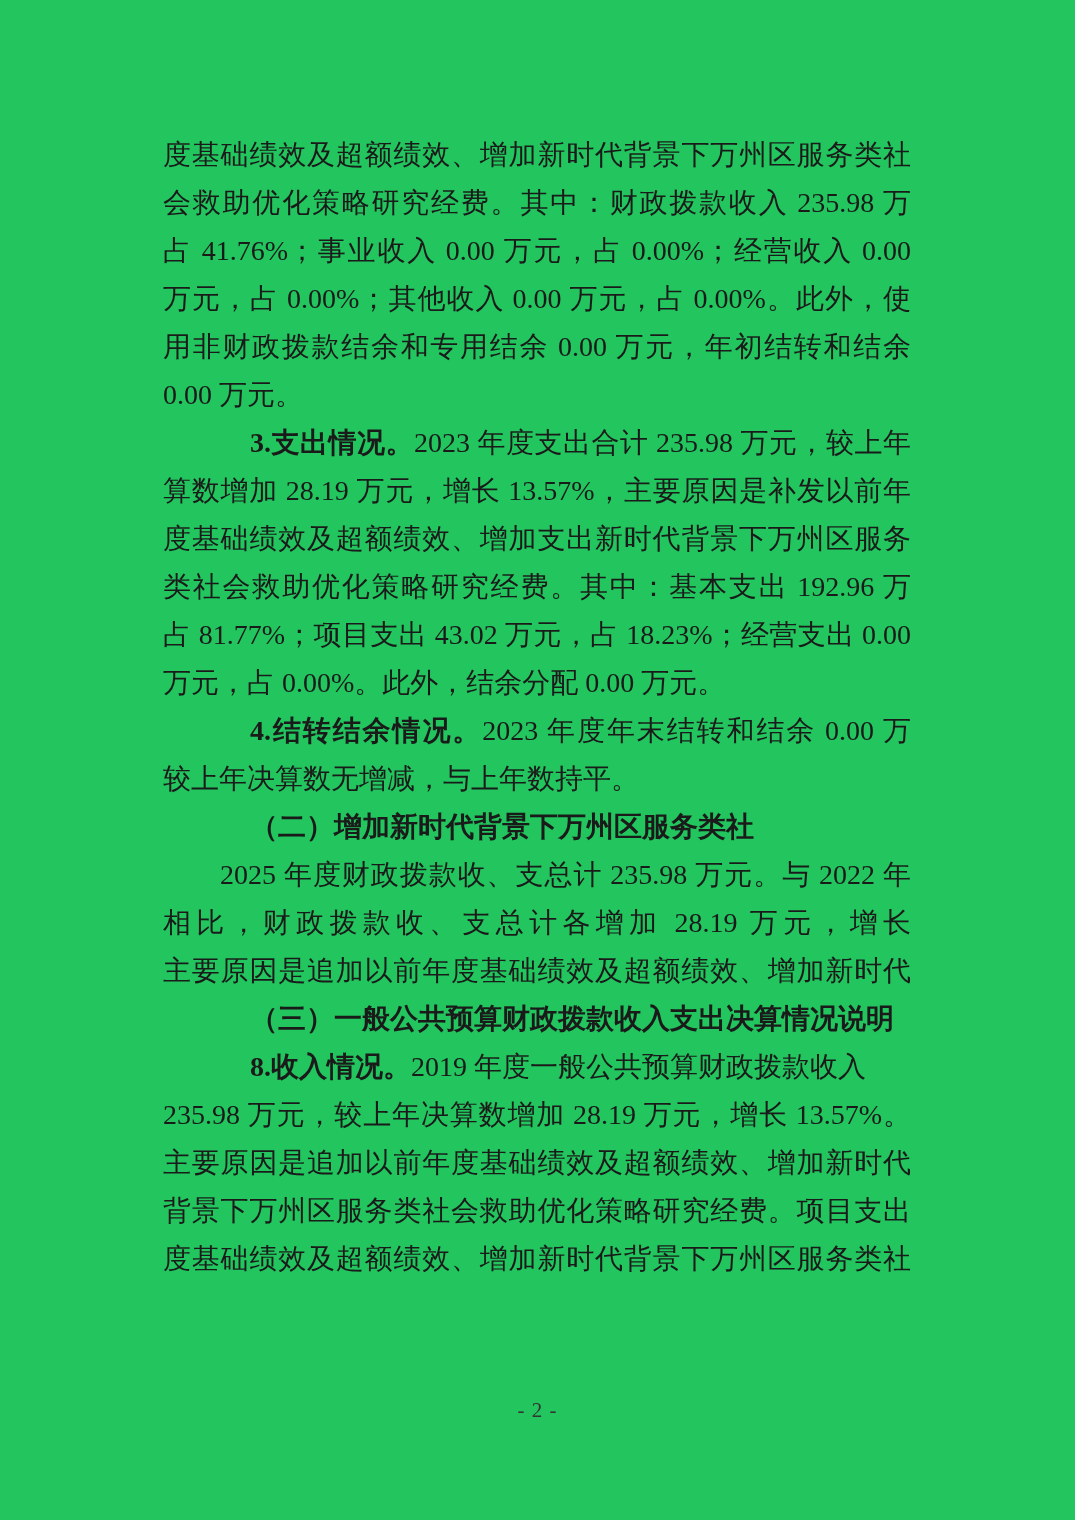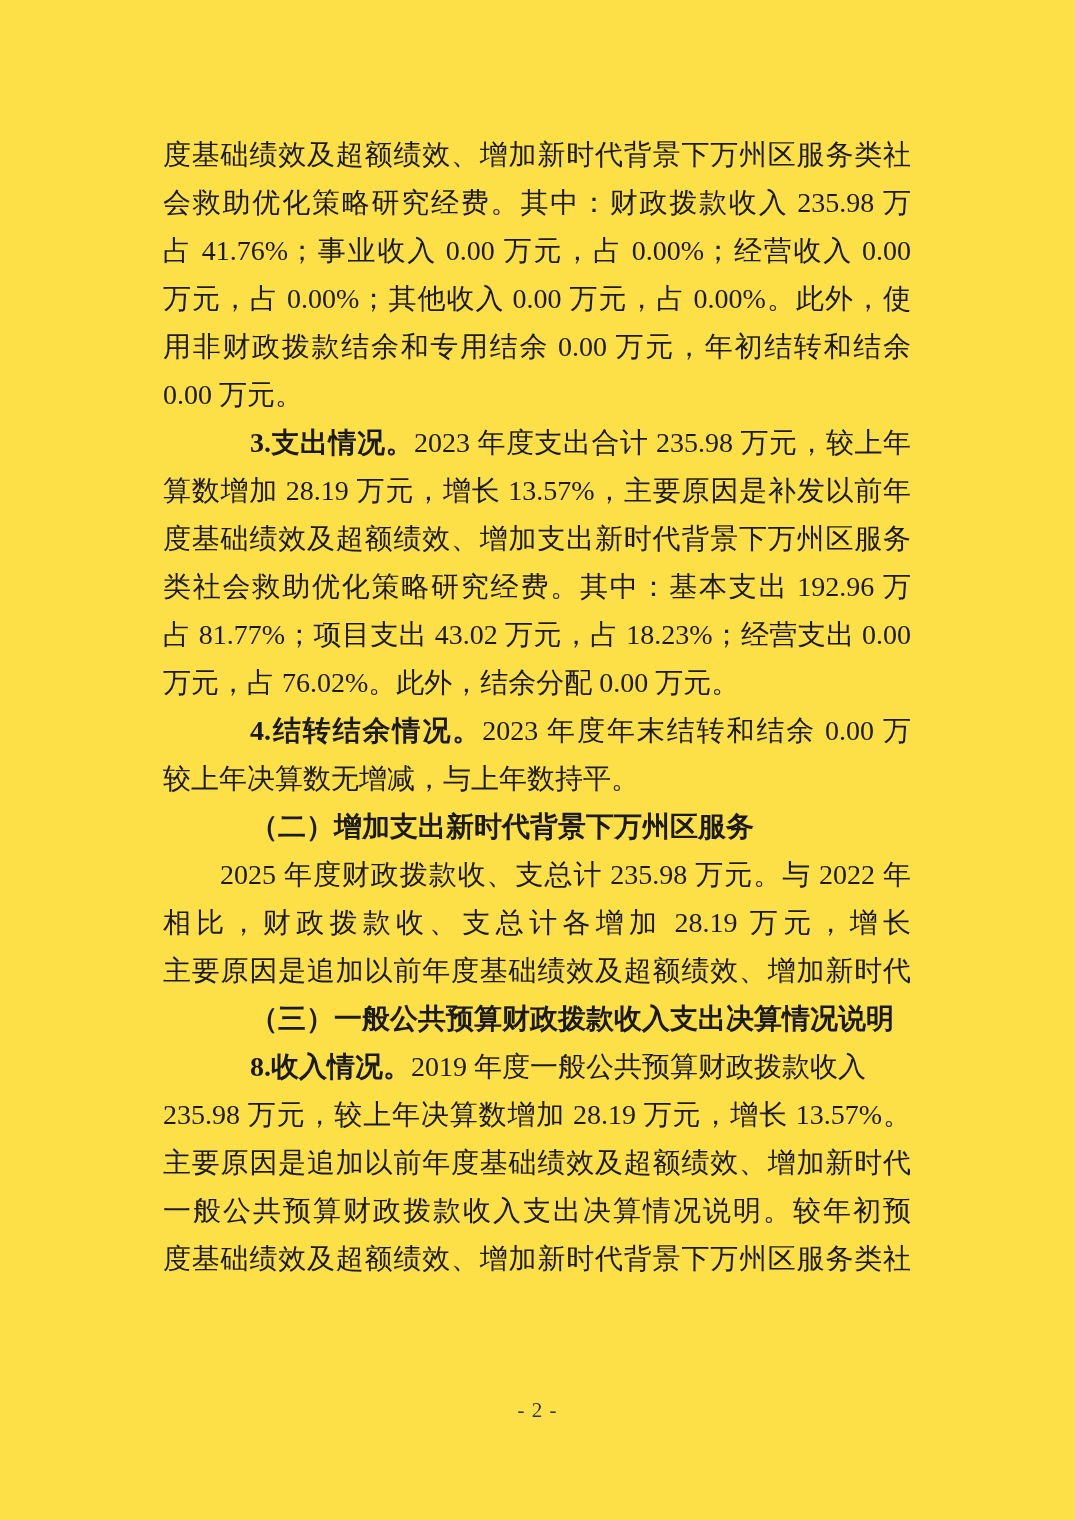--- a/index.html
+++ b/index.html
@@ -4,21 +4,21 @@
 <style>
   html, body {
     margin: 0;
     padding: 0;
     background: #ffffff;
   }
   .page {
     position: relative;
     width: 1075px;
     height: 1520px;
-    background: #fde047;
+    background: #22c55e;
     overflow: hidden;
     font-family: "Liberation Serif", "DejaVu Serif", serif;
     color: #1a1a1a;
   }
   .doc-body {
     position: absolute;
     left: 163px;
     top: 131px;
     width: 748px;
     font-size: 28px;
@@ -63,35 +63,35 @@
     <div class="line">占 41.76%；事业收入 0.00 万元，占 0.00%；经营收入 0.00</div>
     <div class="line">万元，占 0.00%；其他收入 0.00 万元，占 0.00%。此外，使</div>
     <div class="line">用非财政拨款结余和专用结余 0.00 万元，年初结转和结余</div>
     <div class="line last">0.00 万元。</div>
 
     <div class="line indent"><span class="b">3.支出情况。</span><span>2023 年度支出合计 235.98 万元，较上年决</span></div>
     <div class="line">算数增加 28.19 万元，增长 13.57%，主要原因是补发以前年</div>
     <div class="line">度基础绩效及超额绩效、增加支出新时代背景下万州区服务</div>
     <div class="line">类社会救助优化策略研究经费。其中：基本支出 192.96 万元，</div>
     <div class="line">占 81.77%；项目支出 43.02 万元，占 18.23%；经营支出 0.00</div>
-    <div class="line last">万元，占 76.02%。此外，结余分配 0.00 万元。</div>
+    <div class="line last">万元，占 0.00%。此外，结余分配 0.00 万元。</div>
 
     <div class="line indent"><span class="b">4.结转结余情况。</span><span>2023 年度年末结转和结余 0.00 万元，</span></div>
     <div class="line last">较上年决算数无增减，与上年数持平。</div>
 
-    <div class="line last indent b">（二）增加支出新时代背景下万州区服务</div>
+    <div class="line last indent b">（二）增加新时代背景下万州区服务类社</div>
 
     <div class="line indent">2025 年度财政拨款收、支总计 235.98 万元。与 2022 年</div>
     <div class="line">相比，财政拨款收、支总计各增加 28.19 万元，增长 13.57%。</div>
     <div class="line">主要原因是追加以前年度基础绩效及超额绩效、增加新时代</div>
 
     <div class="line last indent b">（三）一般公共预算财政拨款收入支出决算情况说明</div>
 
     <div class="line last indent"><span class="b">8.收入情况。</span><span>2019 年度一般公共预算财政拨款收入</span></div>
     <div class="line">235.98 万元，较上年决算数增加 28.19 万元，增长 13.57%。</div>
     <div class="line">主要原因是追加以前年度基础绩效及超额绩效、增加新时代</div>
-    <div class="line">一般公共预算财政拨款收入支出决算情况说明。较年初预</div>
+    <div class="line">背景下万州区服务类社会救助优化策略研究经费。项目支出</div>
     <div class="line">度基础绩效及超额绩效、增加新时代背景下万州区服务类社</div>
 
   </div>
 
   <div class="footer">- 2 -</div>
 </div>
 
 </body></html>

